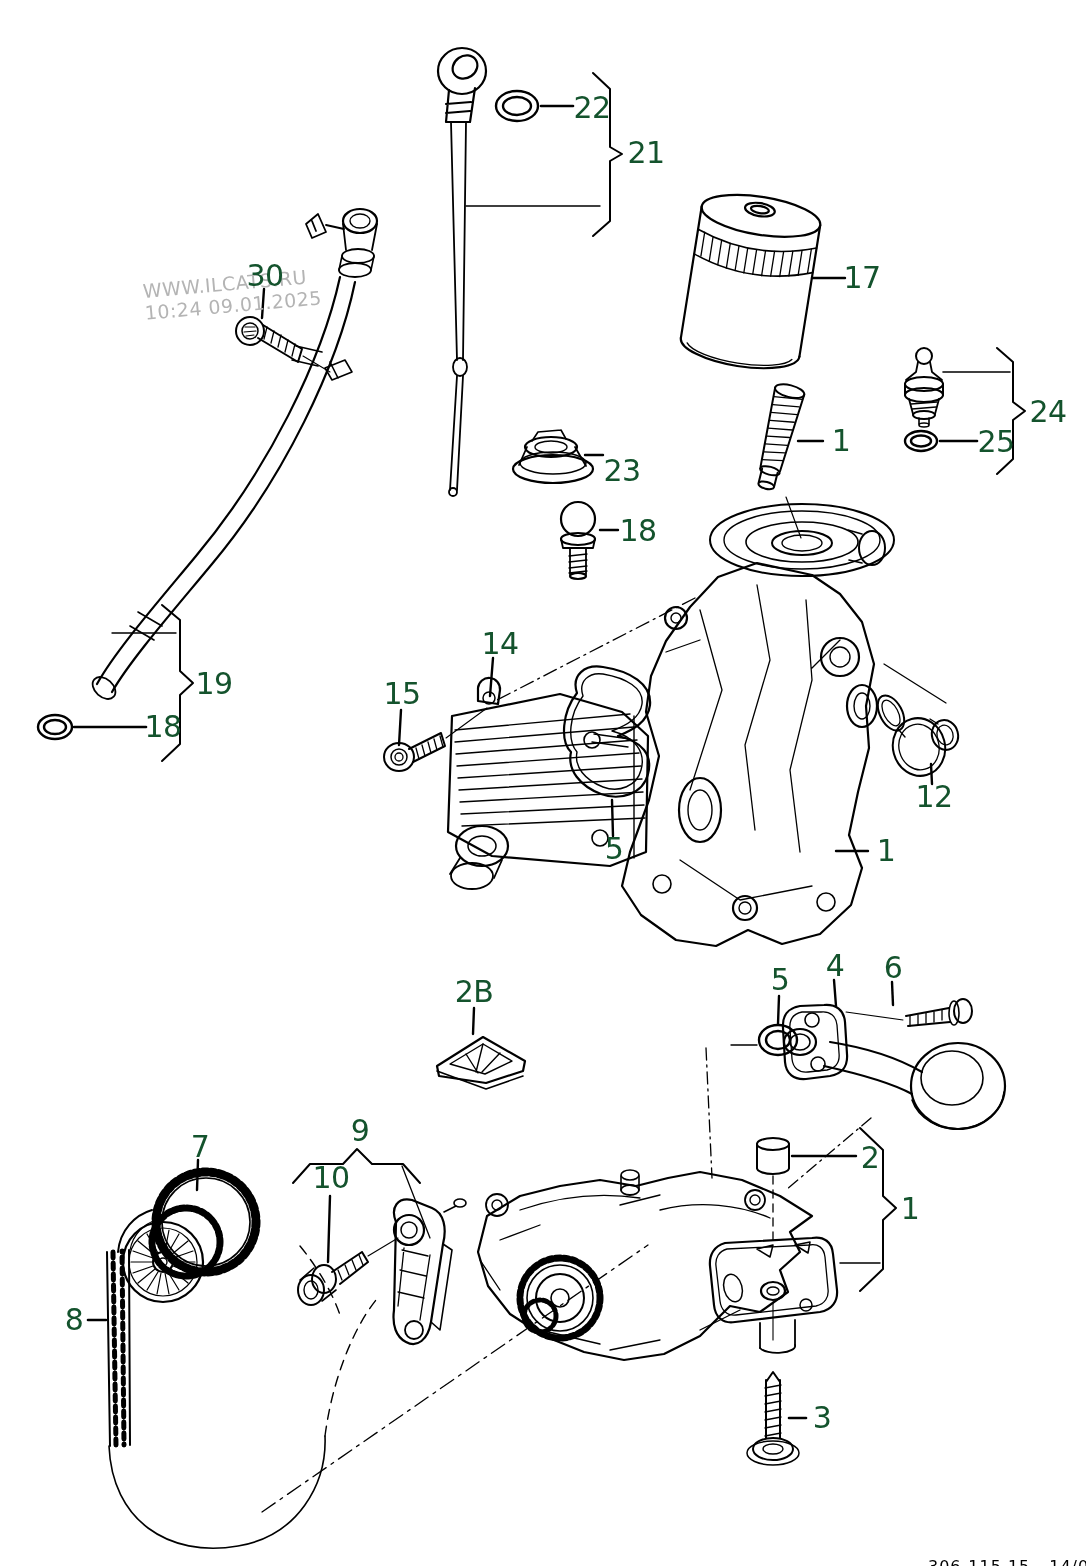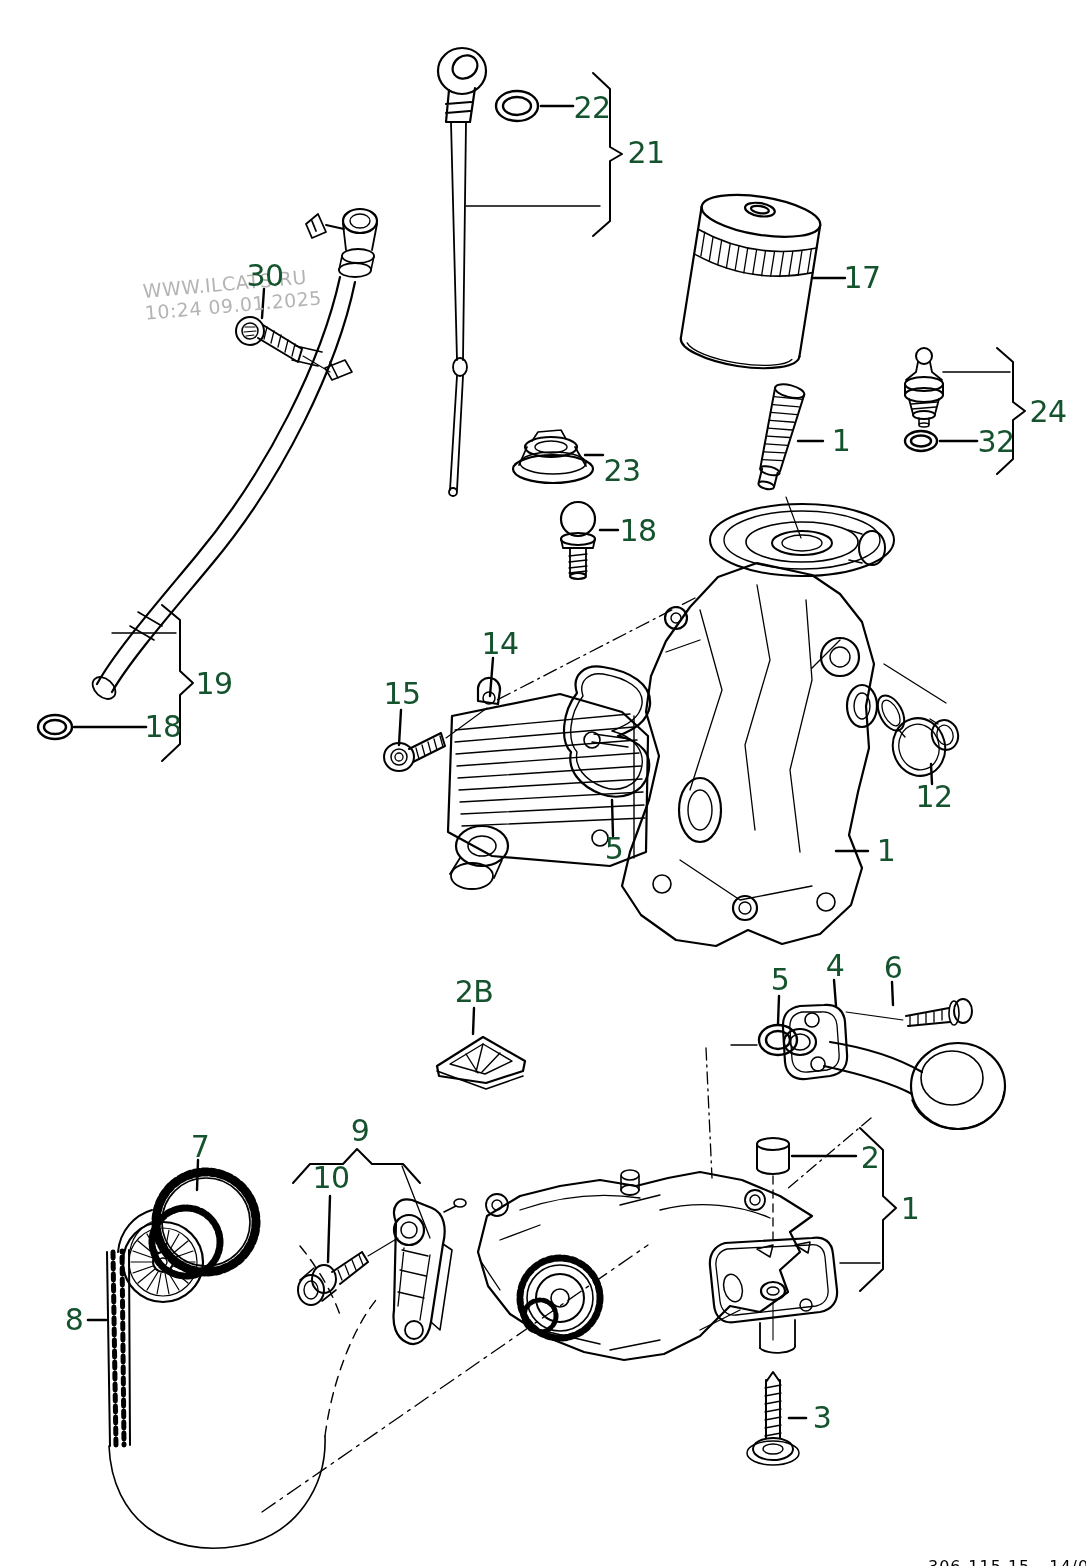--- a/index.html
+++ b/index.html
@@ -364,21 +364,21 @@
   <div>10:24 09.01.2025</div>
 </div>
 
 <div class="callout" style="left:592px;top:108px">22</div>
 <div class="callout" style="left:646px;top:153px">21</div>
 <div class="callout" style="left:862px;top:278px">17</div>
 <div class="callout" style="left:265px;top:276px">30</div>
 <div class="callout" style="left:622px;top:471px">23</div>
 <div class="callout" style="left:841px;top:441px">1</div>
 <div class="callout" style="left:1048px;top:412px">24</div>
-<div class="callout" style="left:996px;top:442px">32</div>
+<div class="callout" style="left:996px;top:442px">25</div>
 <div class="callout" style="left:638px;top:531px">18</div>
 <div class="callout" style="left:500px;top:644px">14</div>
 <div class="callout" style="left:402px;top:694px">15</div>
 <div class="callout" style="left:214px;top:684px">19</div>
 <div class="callout" style="left:163px;top:727px">18</div>
 <div class="callout" style="left:614px;top:849px">5</div>
 <div class="callout" style="left:934px;top:797px">12</div>
 <div class="callout" style="left:886px;top:851px">1</div>
 <div class="callout" style="left:474px;top:992px">2B</div>
 <div class="callout" style="left:780px;top:980px">5</div>

